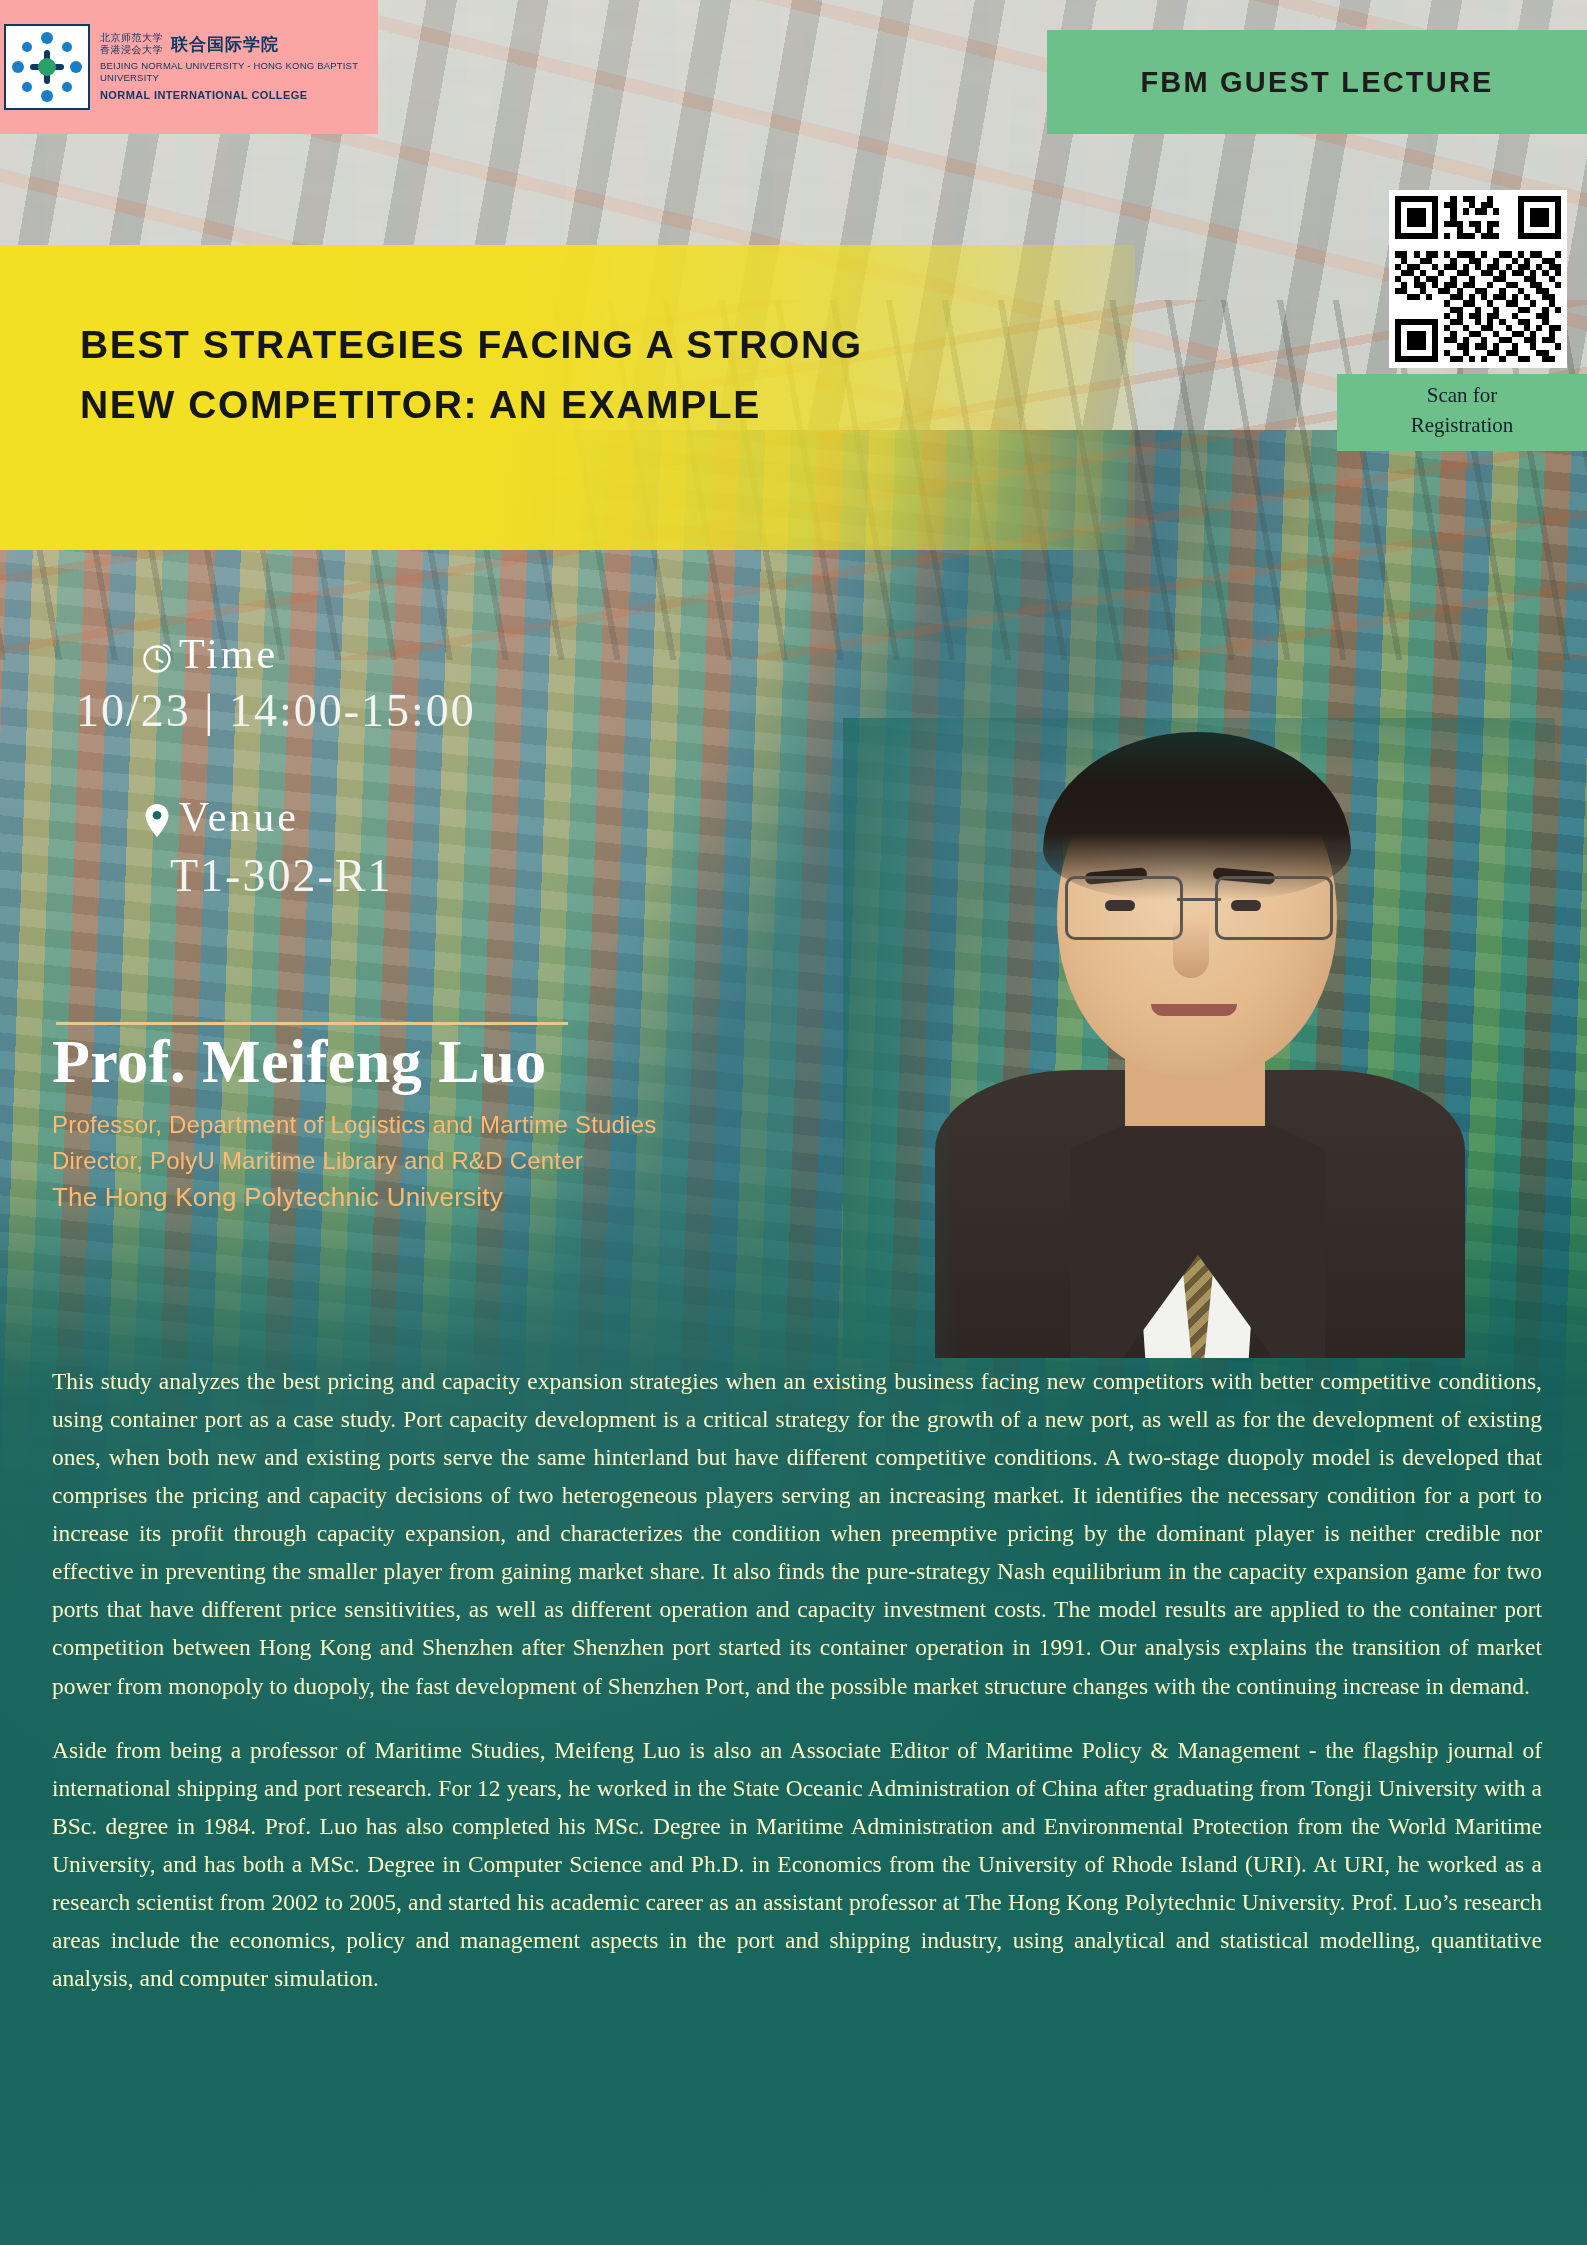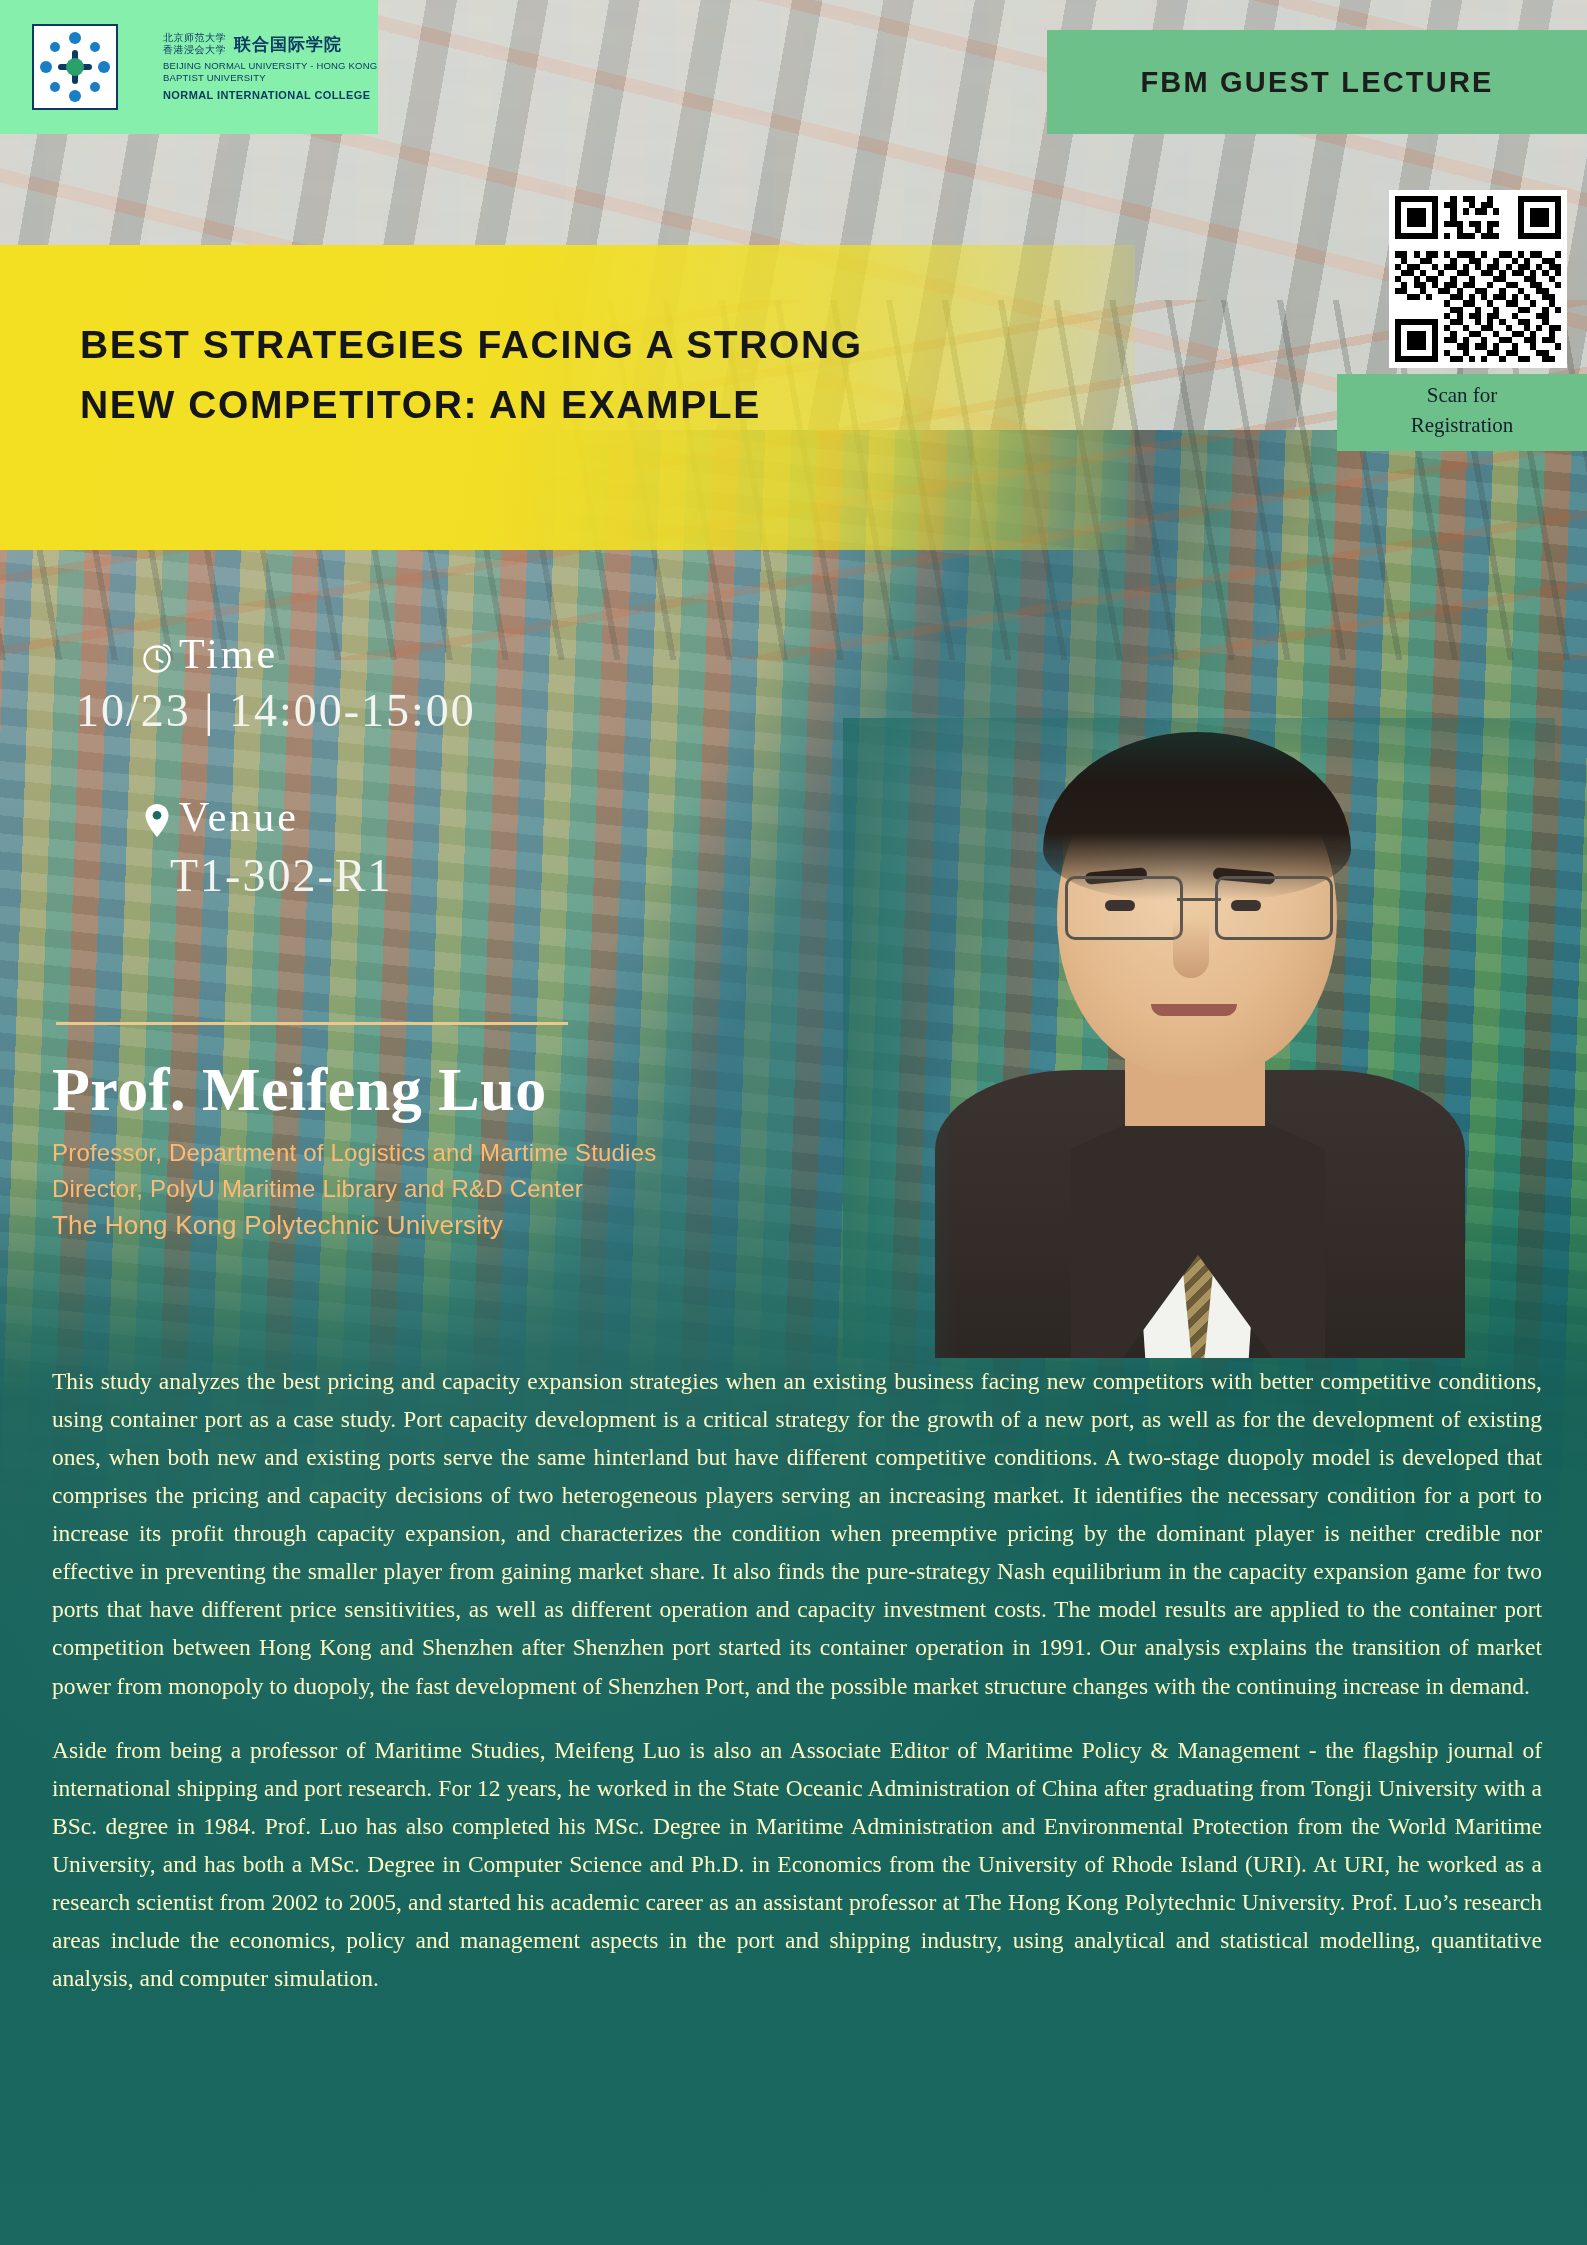--- a/index.html
+++ b/index.html
@@ -70,27 +70,26 @@
     position: absolute; inset: 0;
     background: radial-gradient(ellipse at 30% 38%, rgba(255,255,255,0.10), rgba(0,0,0,0.0) 55%),
                 linear-gradient(to bottom, rgba(0,0,0,0.05), rgba(0,0,0,0.0) 25%);
   }
 
   
   .logo-box {
     position: absolute;
     left: 0; top: 0;
     width: 378px; height: 134px;
-    background: #86efac;
+    background: #fca5a5;
     display: flex;
     align-items: center;
-    padding-left: 32px;
+    padding-left: 4px;
     box-sizing: border-box;
     z-index: 12;
-    gap: 35px;
   }
   .logo-mark {
     width: 86px; height: 86px;
     flex: 0 0 86px;
     position: relative;
   }
   .logo-mark svg { display:block; }
   .logo-text { margin-left: 10px; }
   .logo-cn-small {
     font-size: 10px; color: #0d3a63; line-height: 1.25; letter-spacing: .5px;
@@ -197,21 +196,21 @@
     position: absolute;
     left: 56px; top: 1022px;
     width: 512px; height: 3px;
     background: #e8c98a;
     z-index: 10;
   }
 
   
   .speaker {
     position: absolute;
-    left: 52px; top: 1054px;
+    left: 52px; top: 1026px;
     z-index: 11;
     color: #ffffff;
   }
   .speaker-name {
     font-family: "Liberation Serif", serif;
     font-weight: bold;
     font-size: 62px;
     letter-spacing: .5px;
     line-height: 1.15;
     color: #ffffff;

